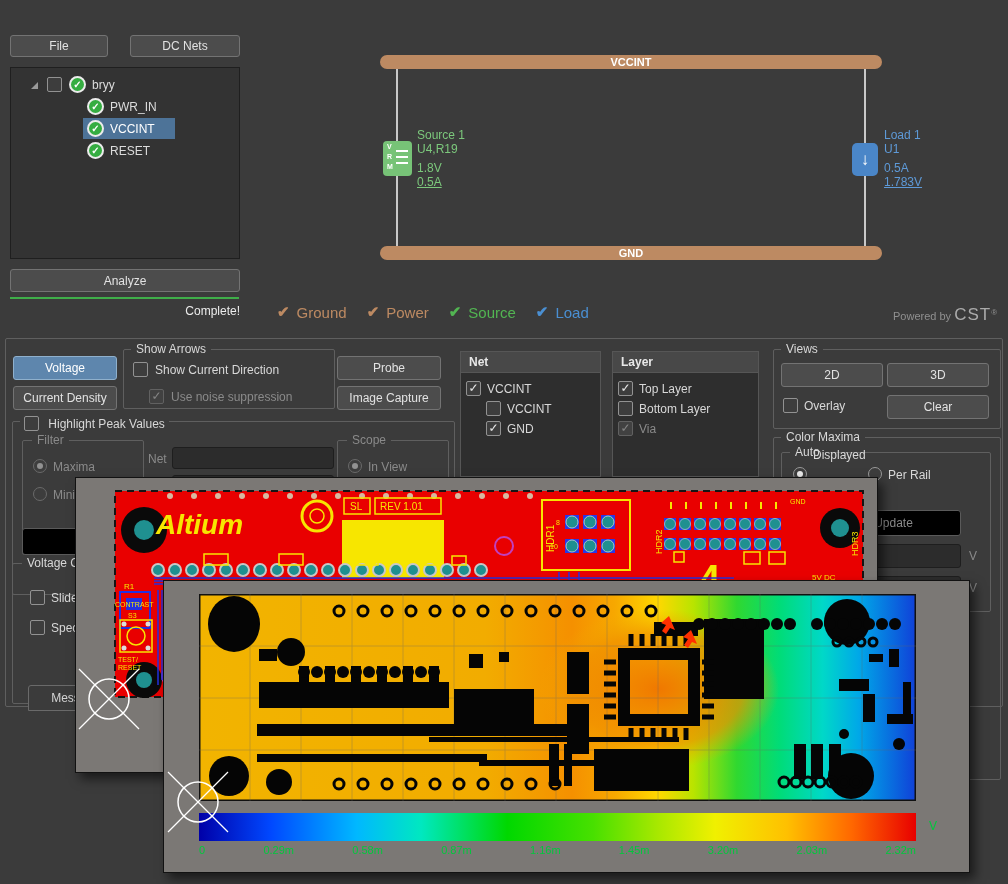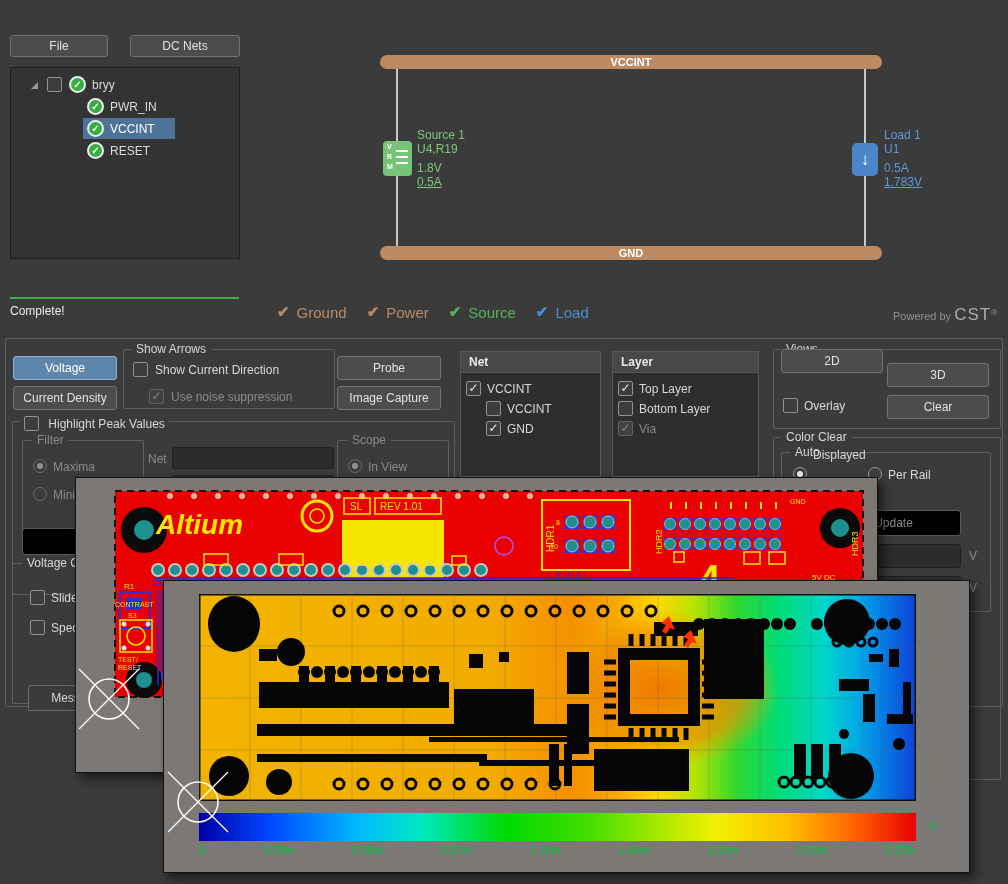--- a/index.html
+++ b/index.html
@@ -112,22 +112,25 @@
     <span style="color:#fff;font-size:17px;font-weight:bold">↓</span>
   </div>
   <div class="abs" style="left:884px;top:128px;color:#5e9ad8;font-size:12px;line-height:14px">
     <div>Load 1</div>
     <div>U1</div>
     <div style="height:5px"></div>
     <div>0.5A</div>
     <div class="u">1.783V</div>
   </div>
 
+  <div class="btn" style="left:10px;top:269px;width:230px;height:23px">
+    <span>Analyze</span>
+    </div>
   <div class="abs" style="left:10px;top:297px;width:229px;height:2px;background:#3fae49"></div>
-  <div class="abs" style="left:10px;top:304px;width:230px;text-align:left;color:#ececec">Complete!</div>
+  <div class="abs" style="left:10px;top:304px;width:230px;text-align:right;color:#ececec">Complete!</div>
 
   <div class="abs" style="left:277px;top:303px;display:flex;gap:20px">
     <span class="legend-item" style="color:#bd8a62">
       <span>✔</span>
       <span style="font-weight:normal">Ground</span>
       </span>
     <span class="legend-item" style="color:#bd8a62">
       <span>✔</span>
       <span style="font-weight:normal">Power</span>
       </span>
@@ -191,34 +194,34 @@
     <span>✓</span></span>
   <span class="lab" style="left:639px;top:382px">Top Layer</span>
   <span class="cb" style="left:618px;top:401px"></span>
   <span class="lab" style="left:639px;top:402px">Bottom Layer</span>
   <span class="cb dis" style="left:618px;top:421px">
     <span>✓</span></span>
   <span class="lab dim" style="left:639px;top:422px">Via</span>
 
   <div class="grp" style="left:773px;top:349px;width:228px;height:80px"></div>
   <span class="glbl" style="left:781px;top:343px">Views</span>
-  <div class="btn" style="left:781px;top:349px;width:102px;height:24px">
+  <div class="btn" style="left:781px;top:363px;width:102px;height:24px">
     <span>2D</span>
     </div>
   <div class="btn" style="left:887px;top:363px;width:102px;height:24px">
     <span>3D</span>
     </div>
   <span class="cb" style="left:783px;top:398px"></span>
   <span class="lab" style="left:804px;top:399px">Overlay</span>
   <div class="btn" style="left:887px;top:395px;width:102px;height:24px">
     <span>Clear</span>
     </div>
 
   <div class="grp" style="left:773px;top:437px;width:228px;height:343px"></div>
-  <span class="glbl" style="left:781px;top:431px">Color Clear</span>
+  <span class="glbl" style="left:781px;top:431px">Color Maxima</span>
   <div class="grp" style="left:781px;top:452px;width:210px;height:160px"></div>
   <span class="glbl" style="left:790px;top:446px">Auto</span>
   <span class="radio" style="left:793px;top:467px">
       <span class="dot"></span>
     </span>
   <span class="lab" style="left:813px;top:448px">Displayed</span>
   <span class="radio" style="left:868px;top:467px"></span>
   <span class="lab" style="left:888px;top:468px">Per Rail</span>
   <div class="btn dis" style="left:826px;top:510px;width:135px;height:26px">
     <span>Update</span>

